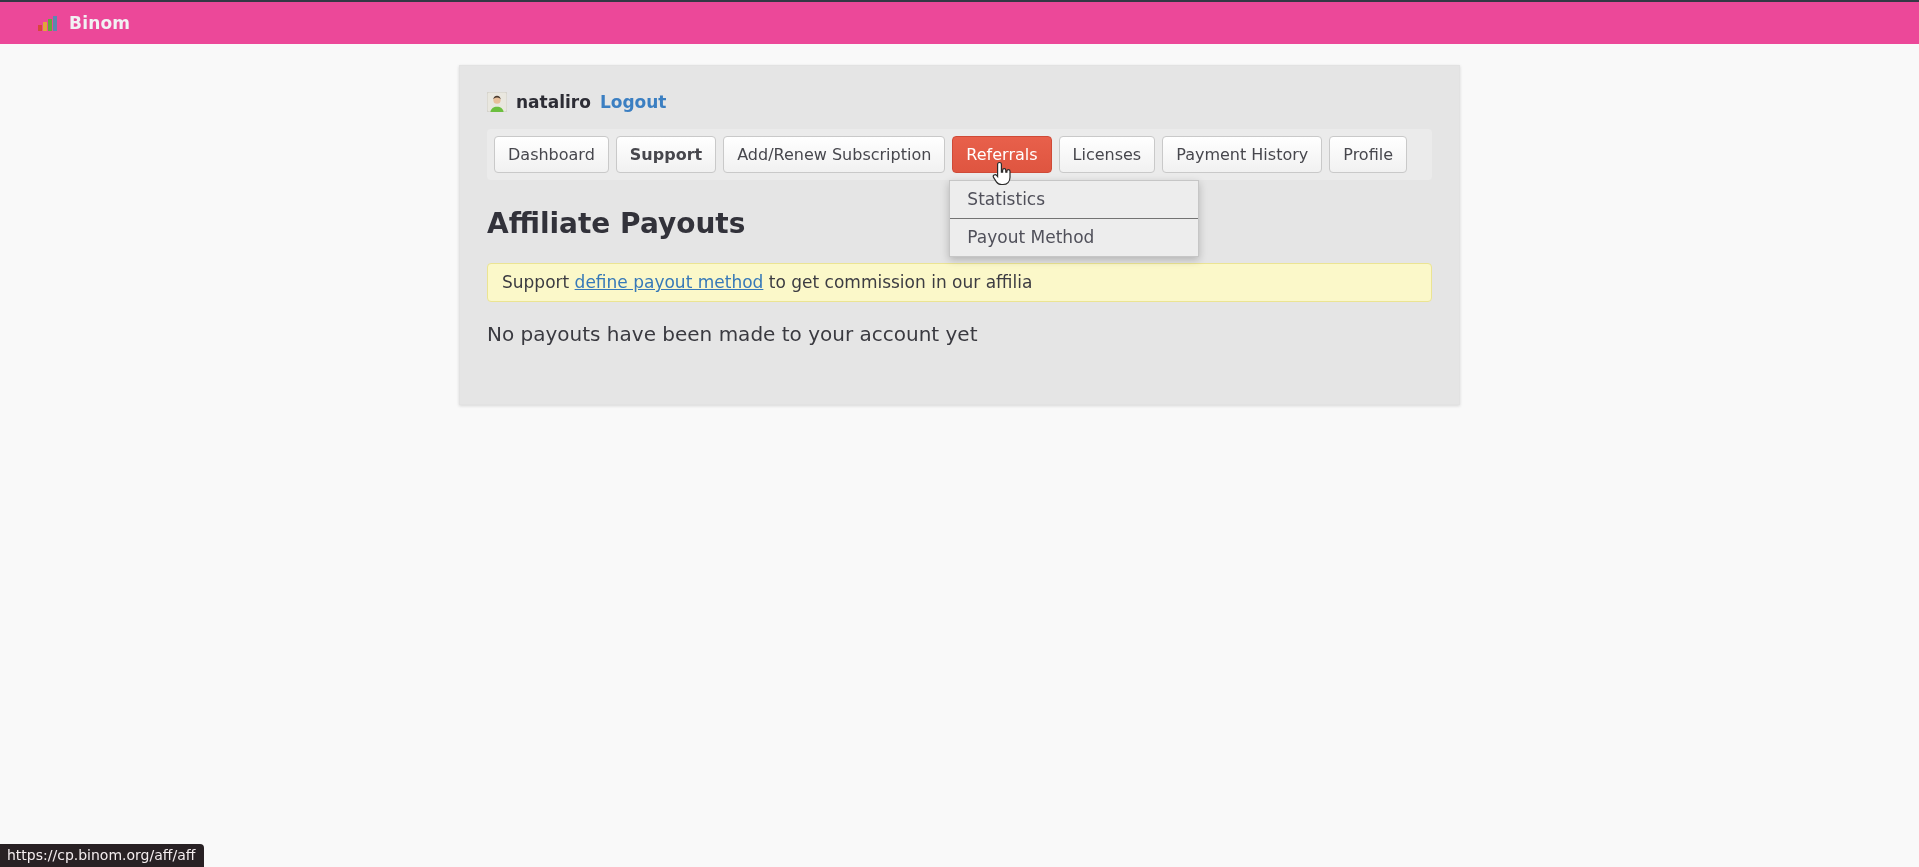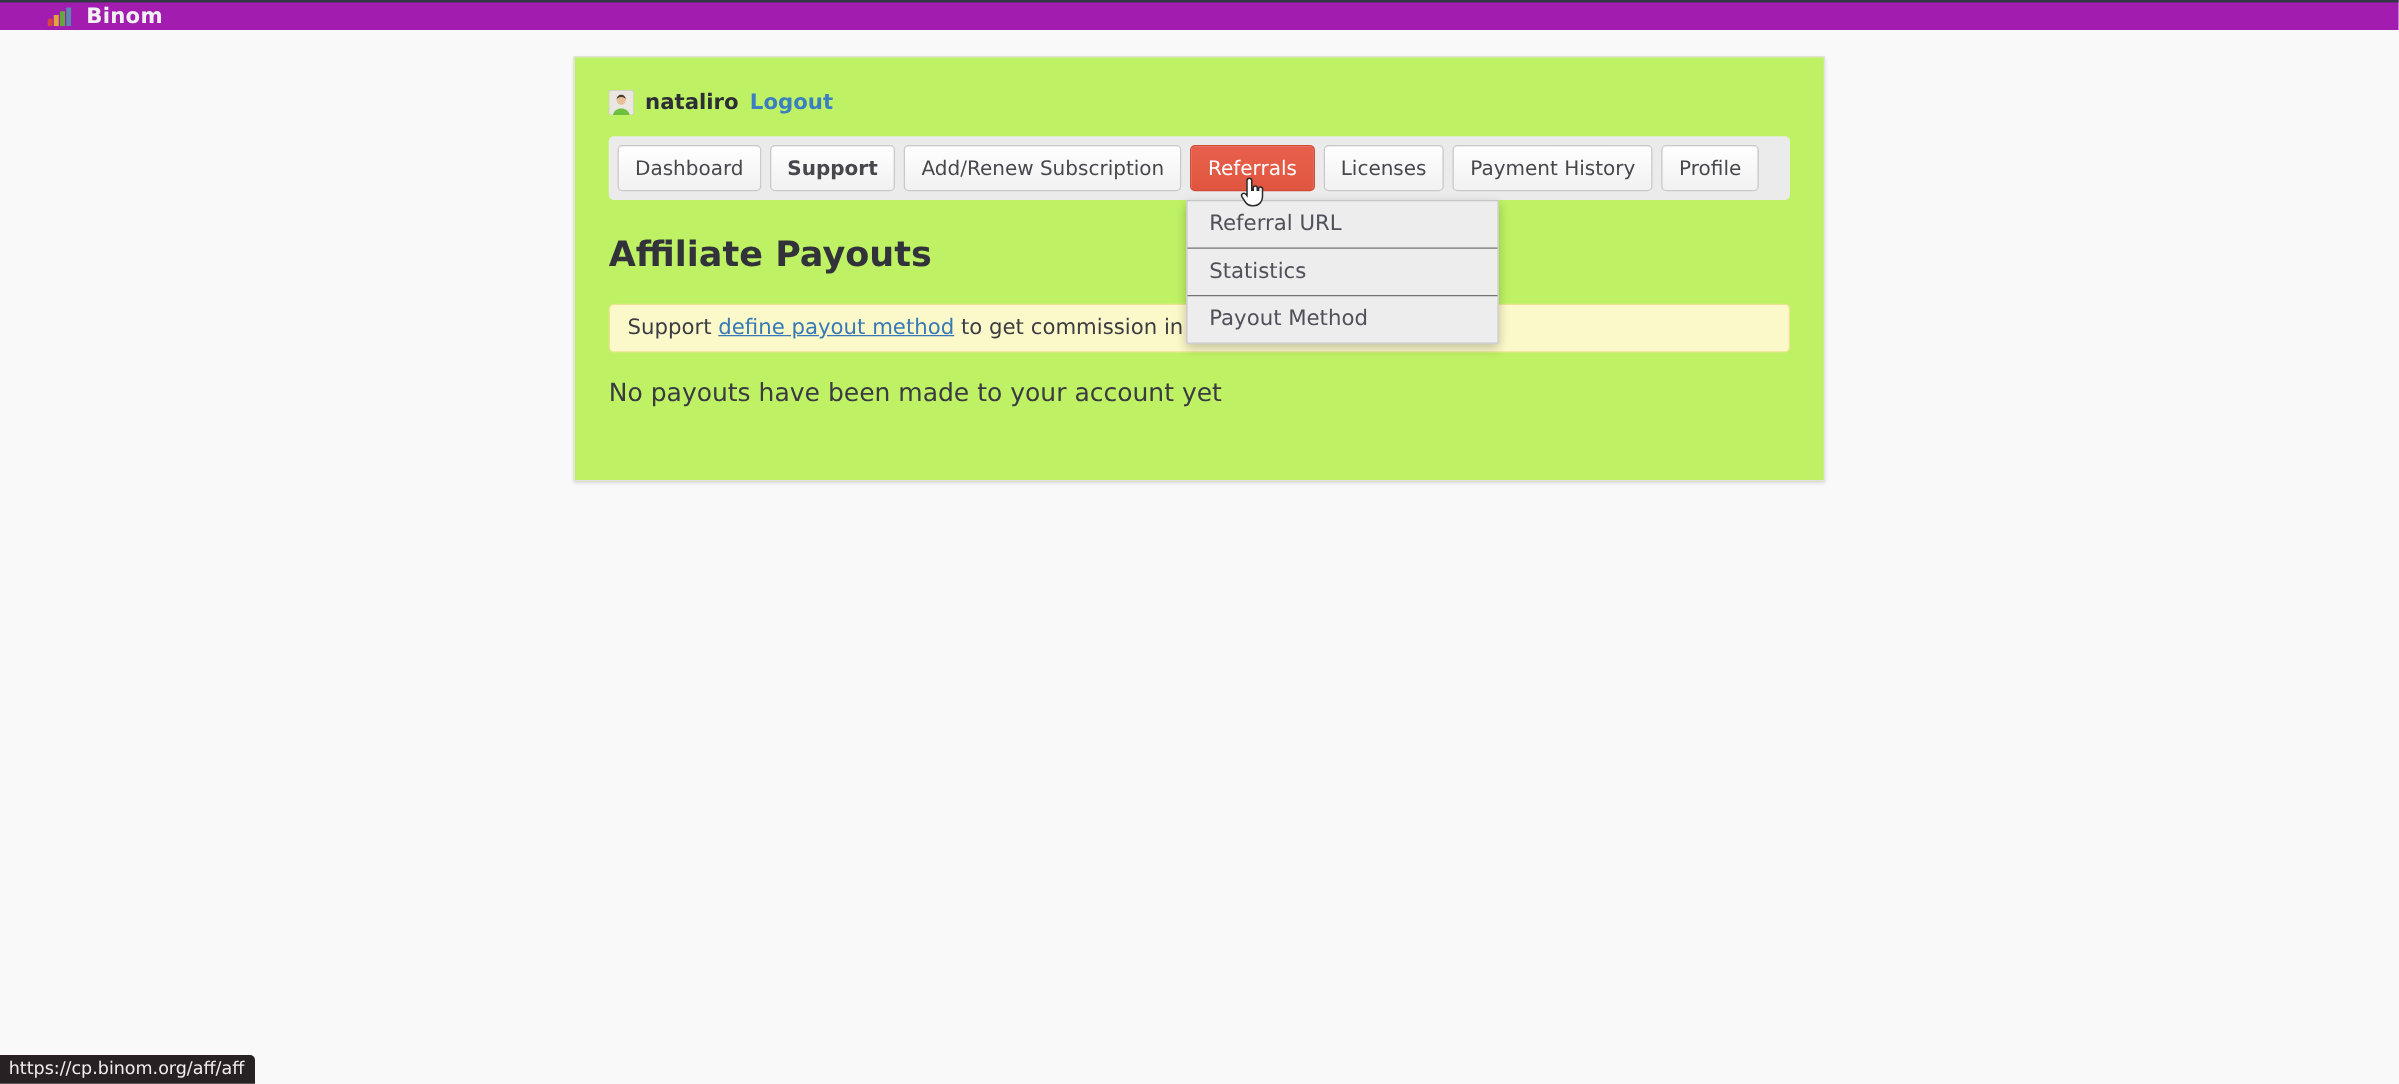--- a/index.html
+++ b/index.html
@@ -4,35 +4,35 @@
 <style>
   * { box-sizing: border-box; margin: 0; padding: 0; }
   html, body {
     width: 1919px; height: 867px;
     background: #f9f9f9;
     font-family: "DejaVu Sans", "Liberation Sans", sans-serif;
     overflow: hidden;
   }
   
   .topbar {
-    height: 24px;
-    background: #a21caf;
+    height: 44px;
+    background: #ec4899;
     border-top: 2px solid #343844;
     display: flex; align-items: center;
     padding-left: 38px;
   }
   .brand { display: flex; align-items: center; gap: 12px; cursor: pointer; }
   .logo-icon { display: inline-flex; align-items: flex-end; height: 16px; }
   .brand-name { color: #f1f1f3; font-size: 17px; font-weight: bold; letter-spacing: .2px; }
 
   
   .card {
     width: 1001px;
     margin: 21px auto 0;
-    background: #bef264;
+    background: #e5e5e5;
     border: 1px solid #e2e2e2;
     box-shadow: 0 1px 3px rgba(0,0,0,.14);
     padding: 26px 27px 58px;
     position: relative;
   }
   .user-row { display: flex; align-items: center; gap: 9px; margin-bottom: 17px; }
   .avatar { width: 20px; height: 20px; display: inline-block; }
   .username { font-size: 17px; font-weight: bold; color: #2d2d35; }
   .logout { font-size: 17px; font-weight: bold; color: #3b7fc2; text-decoration: none; cursor: pointer; }
 
@@ -180,21 +180,20 @@
     <div class="ref-wrap">
       <button class="nav-btn active">Referrals</button>
 
       <span class="cursor">
         <svg width="21" height="26" viewBox="0 0 21 26">
           <path d="M7.5 1.5 C8.6 1.5 9.4 2.3 9.4 3.4 L9.4 11.2 L10.6 11.2 L10.6 9.4 C10.6 8.4 11.3 7.7 12.2 7.7 C13.1 7.7 13.8 8.4 13.8 9.4 L13.8 11.2 L14.9 11.2 L14.9 10.2 C14.9 9.3 15.6 8.6 16.4 8.6 C17.3 8.6 18 9.3 18 10.2 L18 16.2 C18 20.6 15.2 23.5 11 23.5 L9.6 23.5 C7.2 23.5 5.6 22.6 4.4 20.8 L1.7 16.7 C1 15.6 1.2 14.5 2.1 13.9 C3 13.3 4.1 13.6 4.9 14.6 L5.6 15.5 L5.6 3.4 C5.6 2.3 6.4 1.5 7.5 1.5 Z" fill="#ffffff" stroke="#2b2b2b" stroke-width="1.2"></path>
         </svg>
       </span>
 
       <div class="dropdown">
-        <div class="dd-item">Referral URL</div>
         <div class="dd-item">Statistics</div>
         <div class="dd-item">Payout Method</div>
       </div>
     </div>
 
     <button class="nav-btn">Licenses</button>
     <button class="nav-btn">Payment History</button>
     <button class="nav-btn">Profile</button>
   </div>
 

